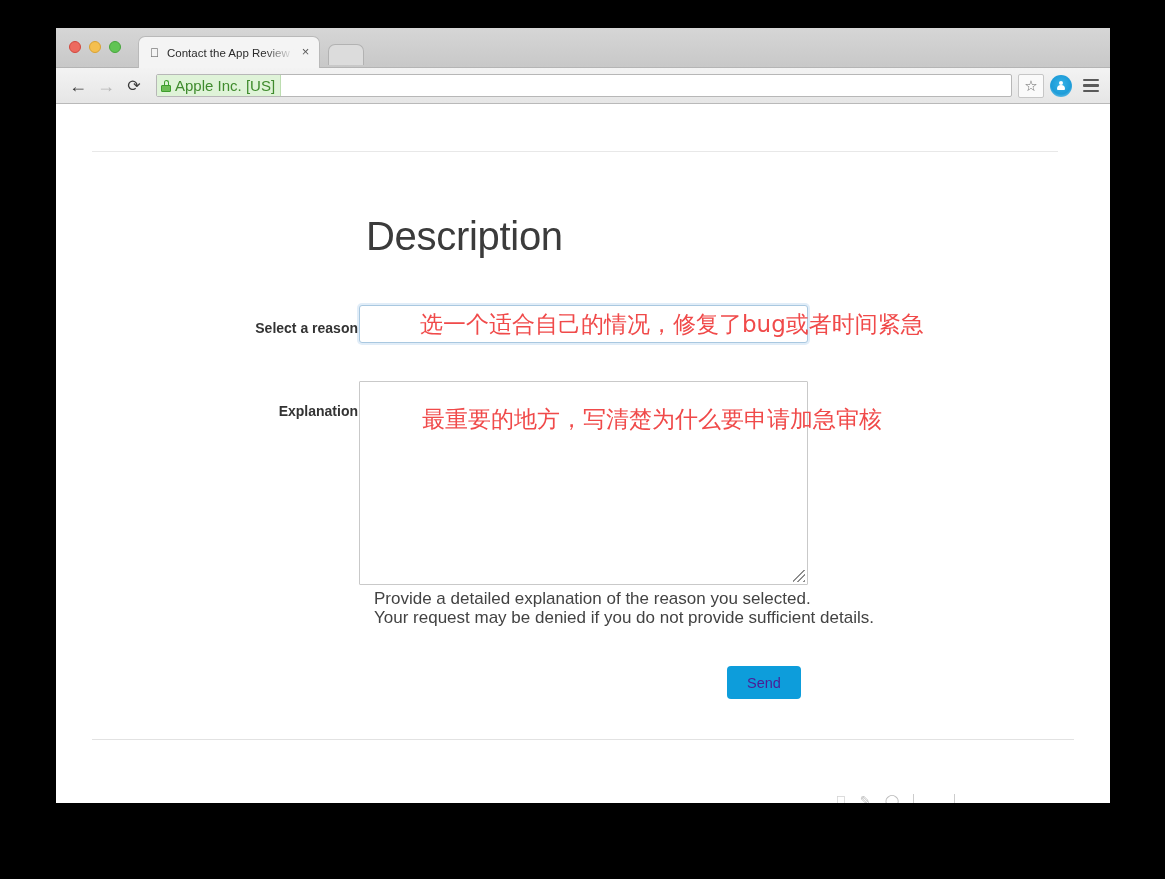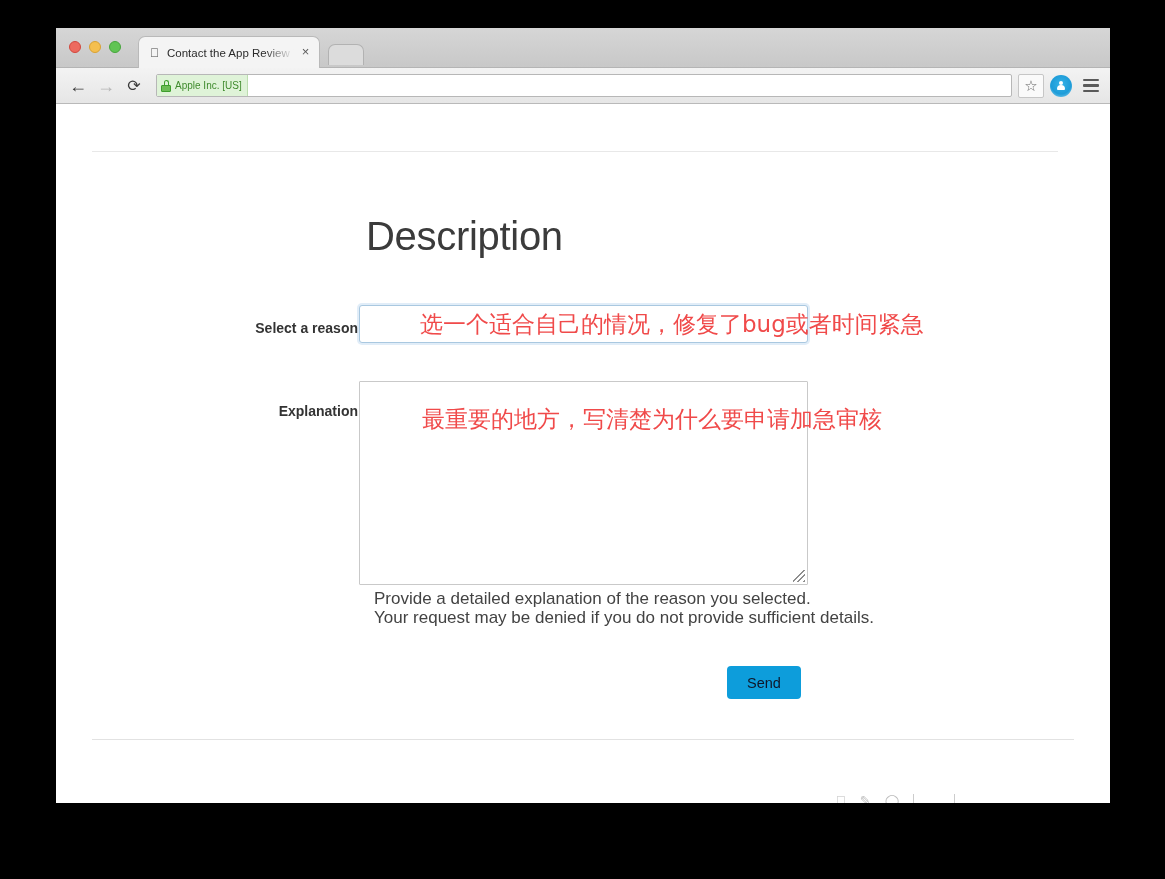--- a/index.html
+++ b/index.html
@@ -137,21 +137,21 @@
     border-radius: 3px 3px 0 0;
   }
   .lock-icon .body {
     position: absolute; left: 0; bottom: 0;
     width: 10px; height: 7px;
     background: #6dbd56;
     border: 1px solid #3f9e2e;
     border-radius: 1px;
   }
   .security-text {
-    font-size: 10px;
+    font-size: 15px;
     color: #3f8b2d;
     white-space: nowrap;
   }
   .url-wrap {
     flex: 1 1 auto;
     padding-left: 6px;
     font-size: 12.5px;
     white-space: nowrap;
     overflow: hidden;
     display: flex; align-items: baseline;
@@ -302,21 +302,21 @@
   .help-2 { top: 504px; }
 
   
   .send-button {
     position: absolute;
     left: 671px; top: 562px;
     width: 74px; height: 33px;
     background: #0d9ddb;
     border: none;
     border-radius: 4px;
-    color: #0f172a;
+    color: #4c1d95;
     font-size: 14.5px;
     font-family: "Liberation Sans", sans-serif;
     cursor: pointer;
     display: flex; align-items: center; justify-content: center;
   }
 
   
   .footer-sliver {
     position: absolute;
     left: 0; top: 690px;

